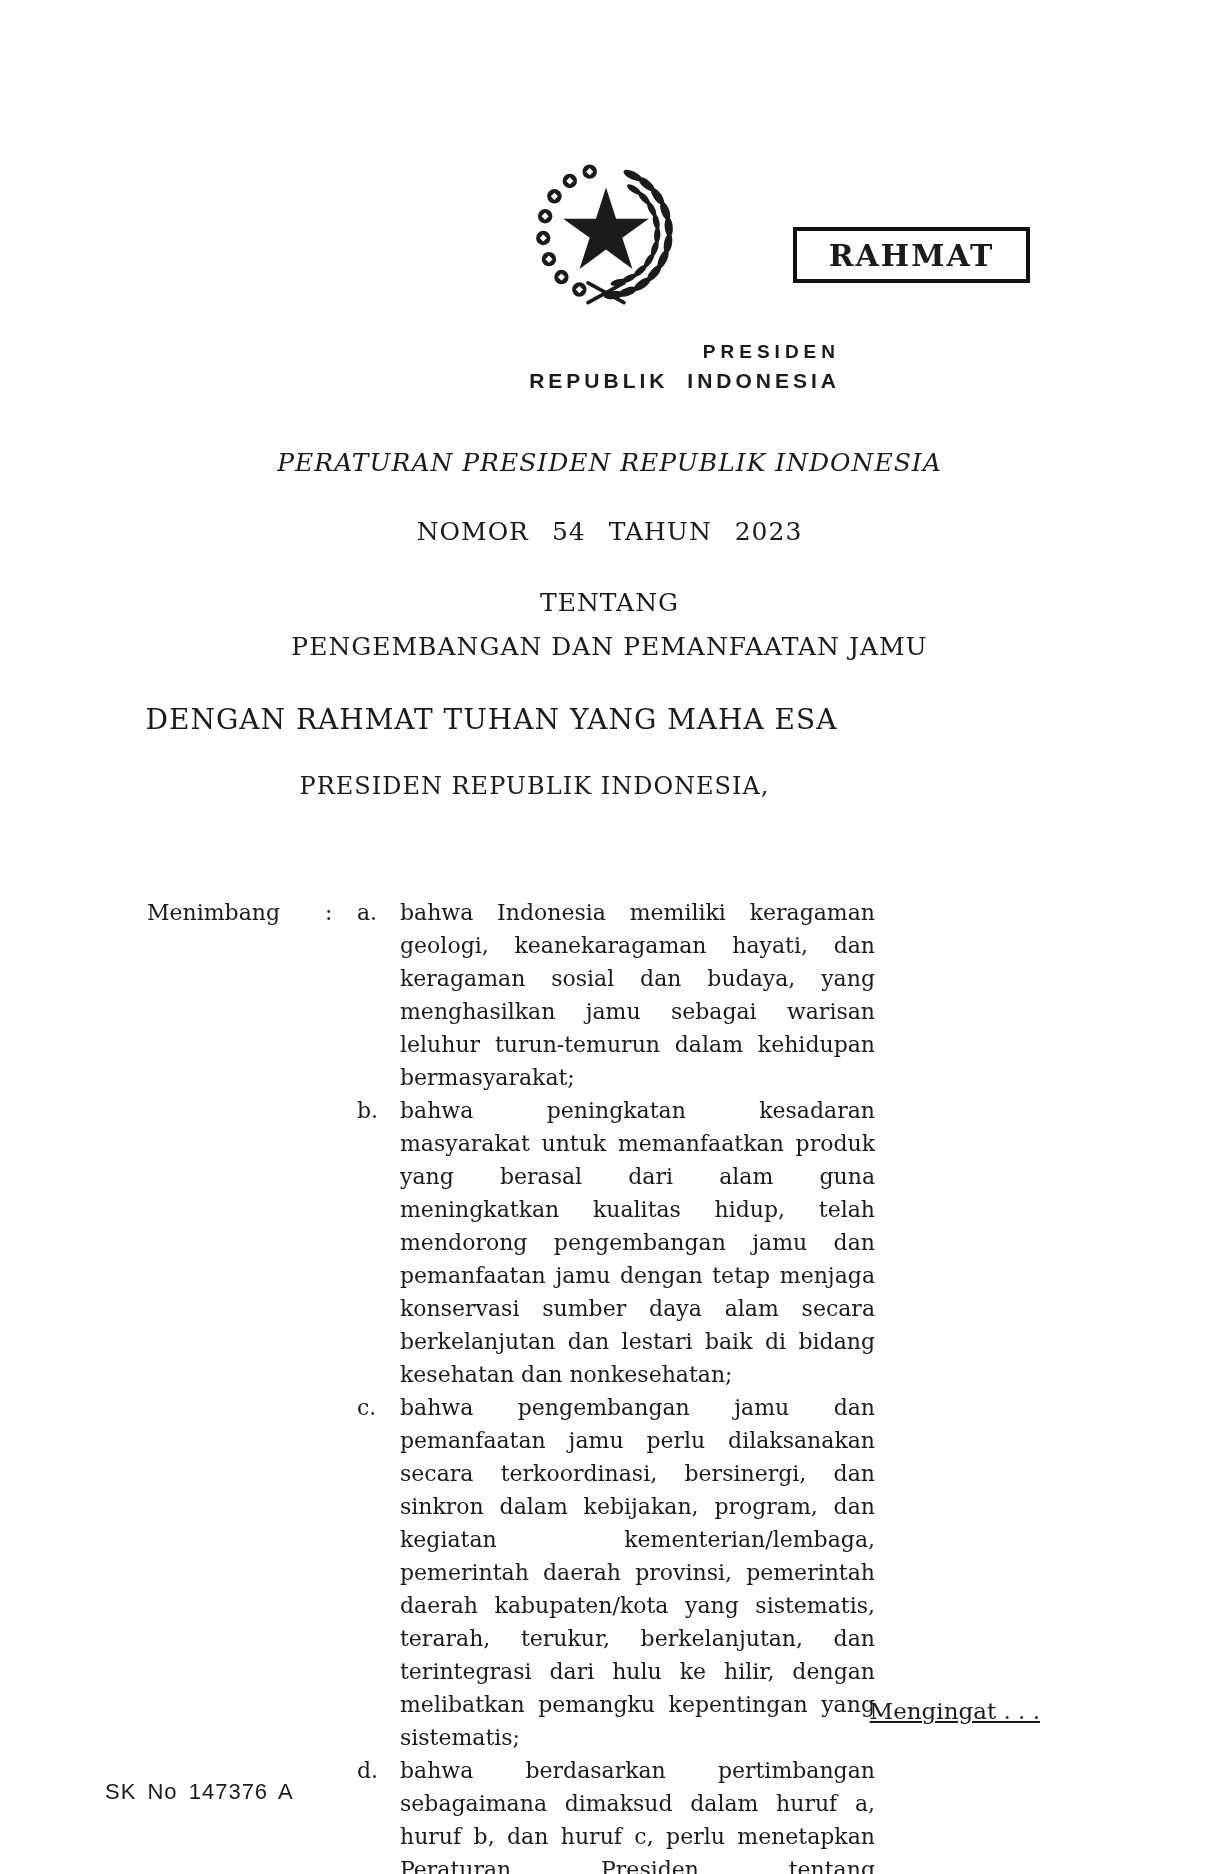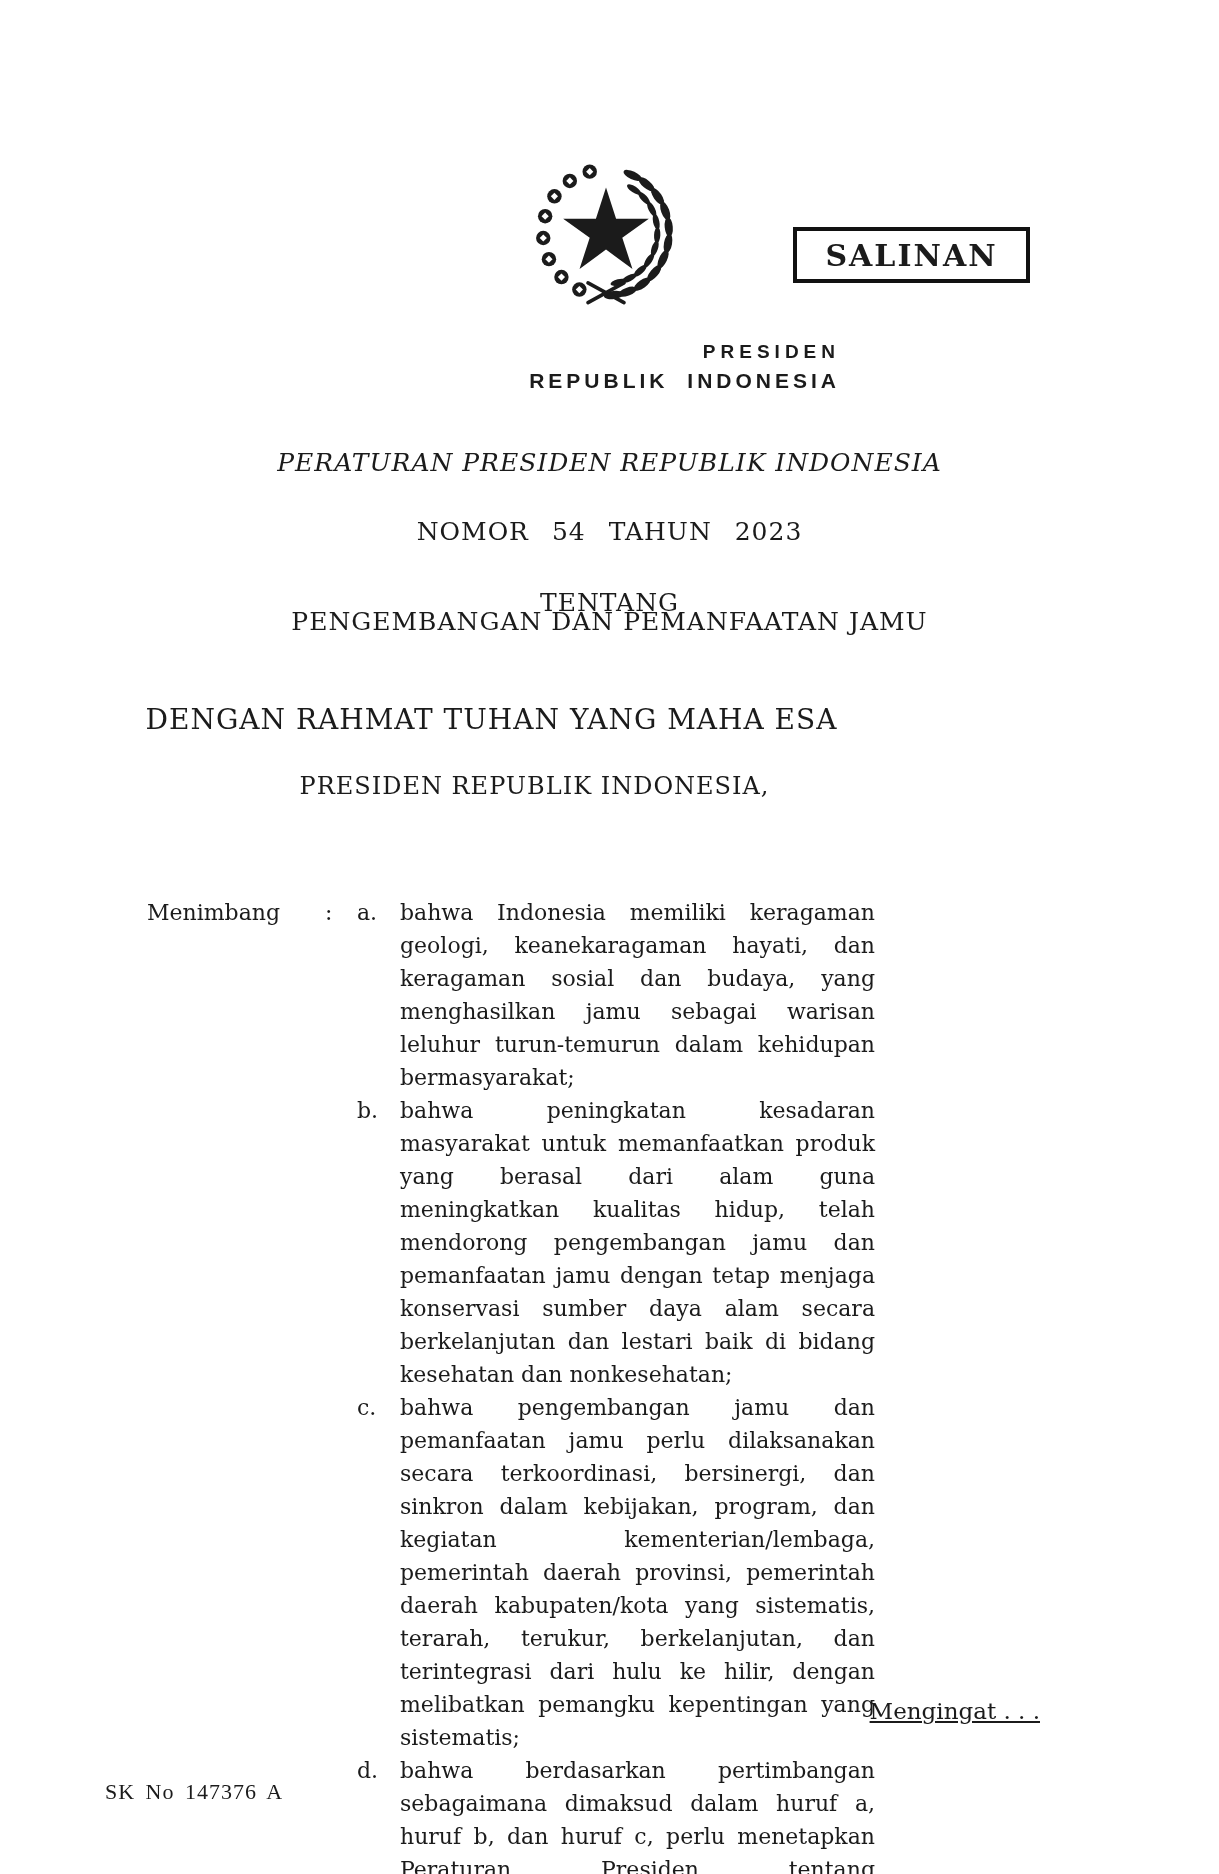--- a/index.html
+++ b/index.html
@@ -58,21 +58,21 @@
     font-weight: bold;
     font-size: 30px;
     letter-spacing: 2px;
   }
 
   
   .doc-title { position: absolute; left: 0; width: 1219px; text-align: center; font-size: 25px; letter-spacing: 1px; }
   .t1 { top: 448px; font-style: italic; }
   .t2 { top: 517px; word-spacing: 14px; }
   .t3 { top: 588px; }
-  .t4 { top: 607px; text-align: center; }
+  .t4 { top: 632px; text-align: center; }
 
   .invocation { position: absolute; left: 0; top: 703px; width: 983px; text-align: center; font-size: 28px; letter-spacing: 1px; }
   .authority  { position: absolute; left: 0; top: 772px; width: 1069px; text-align: center; font-size: 24px; letter-spacing: 1px; }
 
   
   .considering {
     position: absolute;
     left: 147px;
     top: 896px;
     width: 730px;
@@ -99,21 +99,21 @@
     top: 1698px;
     width: 360px;
     text-align: right;
     font-size: 23px;
     text-decoration: underline;
   }
   .footer-code {
     position: absolute;
     left: 105px;
     top: 1779px;
-    font-family: Liberation Serif, serif;
+    font-family: Liberation Sans, sans-serif;
     font-size: 22px;
     letter-spacing: 1px;
     word-spacing: 4px;
   }
 </style>
 </head>
 <body>
 
 <div class="page">
 
@@ -166,21 +166,21 @@
           <path d="M46.5,144.5 L50.5,140.5 L54.5,144.5 L50.5,148.5 Z" fill="#ffffff"></path>
         <circle cx="70.4" cy="158.4" r="8"></circle>
           <path d="M66.4,158.4 L70.4,154.4 L74.4,158.4 L70.4,162.4 Z" fill="#ffffff"></path>
       </g>
 
       <path d="M80,173 L120,151 M80,151 L120,173" stroke="#1b1b1b" stroke-width="4" fill="none" stroke-linecap="round"></path>
     </svg>
   </div>
 
   <div class="salinan-box">
-    <span>SALINAN</span>
+    <span>RAHMAT</span>
   </div>
 
   <div class="letterhead">
     <div class="lh1">PRESIDEN</div>
     <div class="lh2">REPUBLIK INDONESIA</div>
   </div>
 
   <div class="doc-title t1">PERATURAN PRESIDEN REPUBLIK INDONESIA</div>
   <div class="doc-title t2">NOMOR 54 TAHUN 2023</div>
   <div class="doc-title t3">TENTANG</div>

